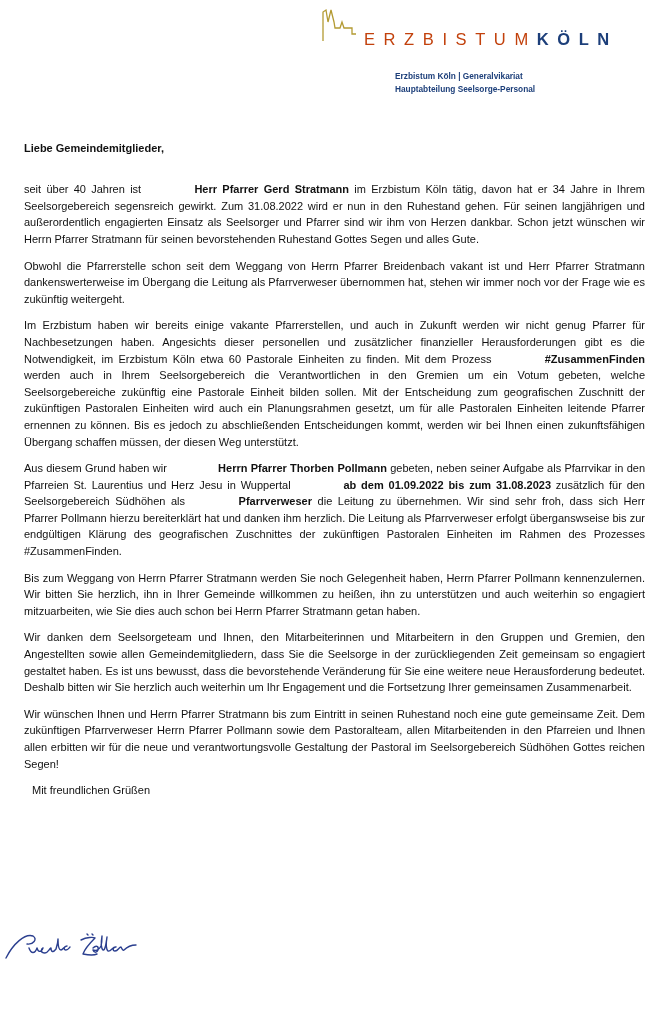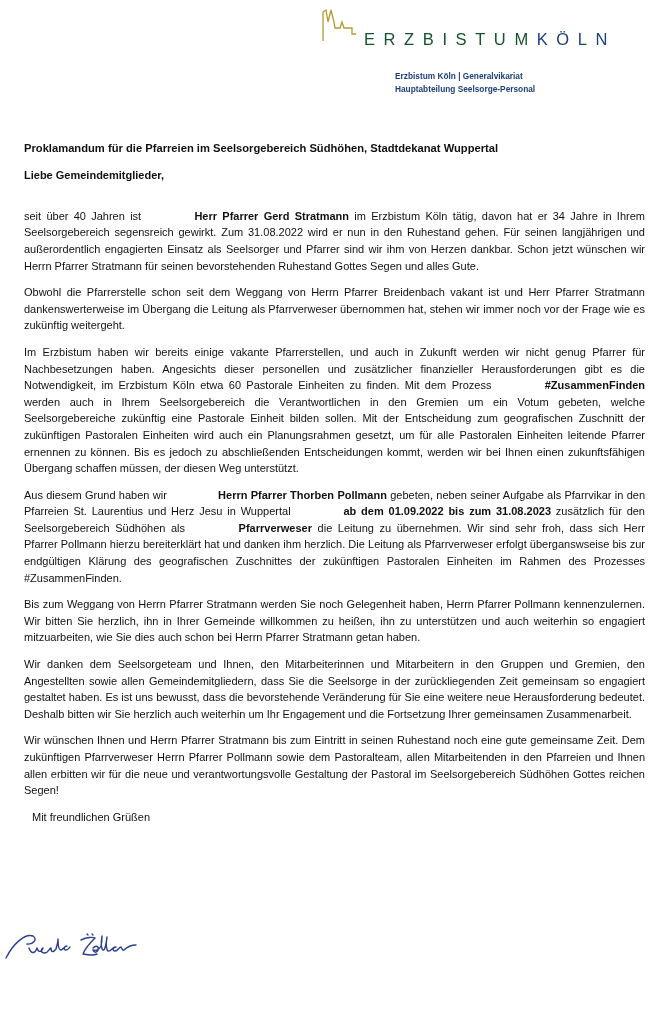--- a/index.html
+++ b/index.html
@@ -6,22 +6,22 @@
   body {
     width: 665px; height: 1010px; position: relative; overflow: hidden;
     font-family: "Liberation Sans", sans-serif; color: #111;
   }
   .logo { position: absolute; left: 322px; top: 8px; height: 40px; width: 300px; }
   .logo svg { position: absolute; left: 0; top: 0; }
   .logo-text {
     position: absolute; left: 42px; top: 21px; font-size: 16.5px;
     letter-spacing: 8.6px; white-space: nowrap; line-height: 20px;
   }
-  .logo-erz { color: #14532d; }
-  .logo-koeln { color: #1d3f7a; font-weight: normal; }
+  .logo-erz { color: #c2410c; }
+  .logo-koeln { color: #1d3f7a; font-weight: bold; }
   .sender {
     position: absolute; left: 395px; top: 70px; font-size: 8.3px; line-height: 13px;
     color: #1d3f7a; font-weight: bold;
   }
   .main { position: absolute; left: 24px; top: 140px; width: 621px; font-size: 11px; line-height: 16.6px; }
   .title { font-weight: bold; font-size: 11.2px; margin: 0 0 10px 0; }
   .salutation { font-weight: bold; margin: 0 0 25px 0; }
   .salutation div { line-height: 16.2px; }
   p { margin: 0 0 10px 0; text-align: justify; }
   b { font-weight: bold; margin-left: 48px; }
@@ -40,21 +40,20 @@
     <span class="logo-erz">ERZBISTUM</span><span class="logo-koeln">KÖLN</span>
   </div>
 </div>
 
 <div class="sender">
   <div>Erzbistum Köln | Generalvikariat</div>
   <div>Hauptabteilung Seelsorge-Personal</div>
 </div>
 
 <div class="main">
-  <div class="title">Proklamandum für die Pfarreien im Seelsorgebereich Südhöhen, Stadtdekanat Wuppertal</div>
 
   <div class="salutation">
     <div>Liebe Gemeindemitglieder,</div>
   </div>
 
   <p><span>seit über 40 Jahren ist </span><b>Herr Pfarrer Gerd Stratmann</b><span> im Erzbistum Köln tätig, davon hat er 34 Jahre in Ihrem Seelsorgebereich segensreich gewirkt. Zum 31.08.2022 wird er nun in den Ruhestand gehen. Für seinen langjährigen und außerordentlich engagierten Einsatz als Seelsorger und Pfarrer sind wir ihm von Herzen dankbar. Schon jetzt wünschen wir Herrn Pfarrer Stratmann für seinen bevorstehenden Ruhestand Gottes Segen und alles Gute.</span></p>
 
   <p>Obwohl die Pfarrerstelle schon seit dem Weggang von Herrn Pfarrer Breidenbach vakant ist und Herr Pfarrer Stratmann dankenswerterweise im Übergang die Leitung als Pfarrverweser übernommen hat, stehen wir immer noch vor der Frage wie es zukünftig weitergeht.</p>
 
   <p><span>Im Erzbistum haben wir bereits einige vakante Pfarrerstellen, und auch in Zukunft werden wir nicht genug Pfarrer für Nachbesetzungen haben. Angesichts dieser personellen und zusätzlicher finanzieller Herausforderungen gibt es die Notwendigkeit, im Erzbistum Köln etwa 60 Pastorale Einheiten zu finden. Mit dem Prozess </span><b>#ZusammenFinden</b><span> werden auch in Ihrem Seelsorgebereich die Verantwortlichen in den Gremien um ein Votum gebeten, welche Seelsorgebereiche zukünftig eine Pastorale Einheit bilden sollen. Mit der Entscheidung zum geografischen Zuschnitt der zukünftigen Pastoralen Einheiten wird auch ein Planungsrahmen gesetzt, um für alle Pastoralen Einheiten leitende Pfarrer ernennen zu können. Bis es jedoch zu abschließenden Entscheidungen kommt, werden wir bei Ihnen einen zukunftsfähigen Übergang schaffen müssen, der diesen Weg unterstützt.</span></p>

